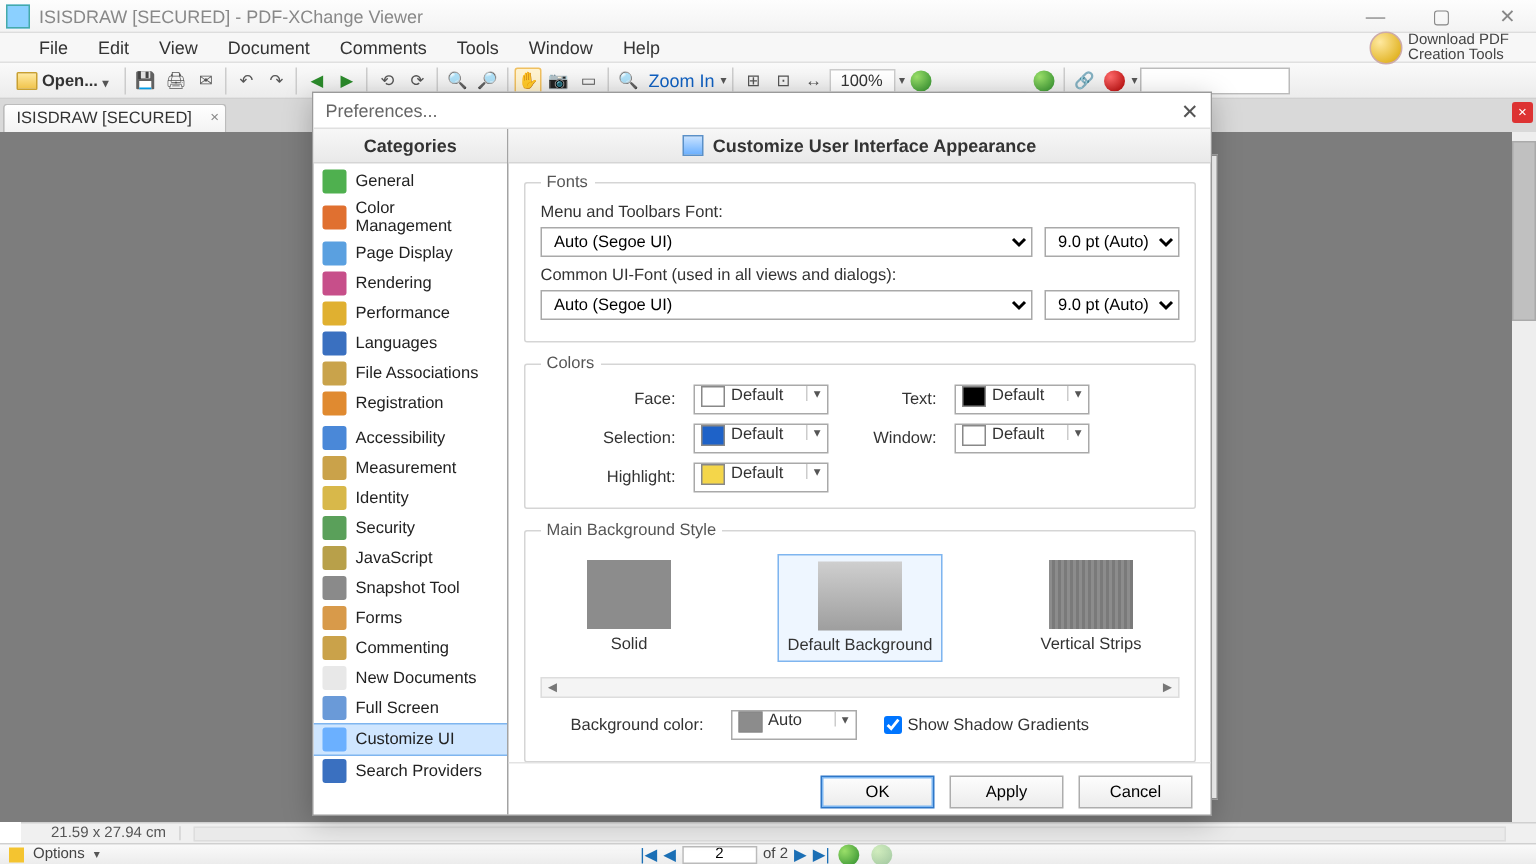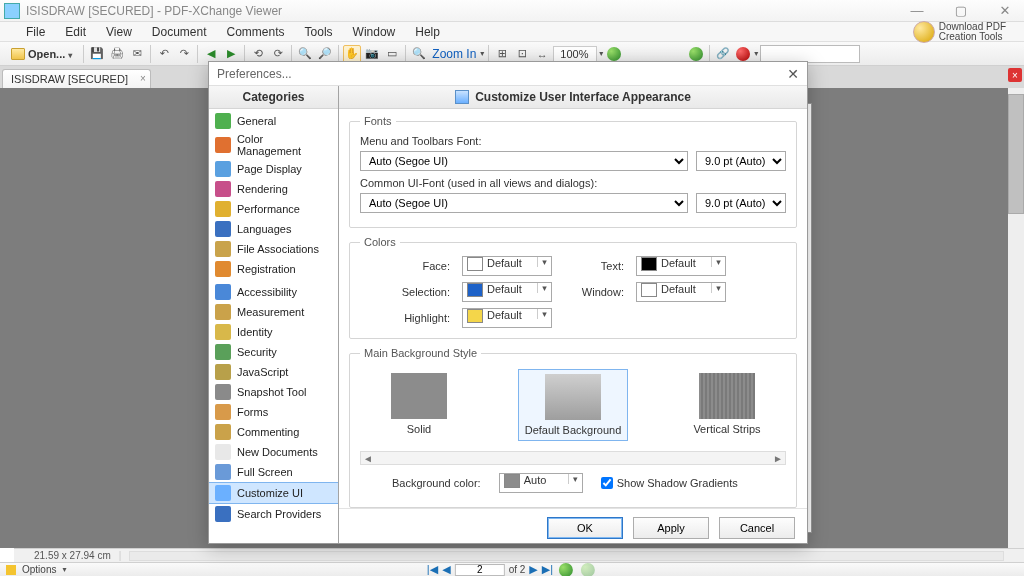--- a/index.html
+++ b/index.html
@@ -390,21 +390,21 @@
               <div class="thumbimg stripes"></div>
               <div>Vertical Strips</div>
             </div>
           </div>
           <div class="hscrollbar">
               <span class="ar">◄</span>
               <span class="track"></span>
               <span class="ar">►</span>
             </div>
           <div class="row" style="margin-top:8px;gap:18px;">
-            <span class="lbl" style="margin-left:32px">Background color:</span>
+            <span class="lbl" style="margin-left:20px">Background color:</span>
             <div class="cswatch" style="width:84px">
                 <span class="box" style="background:#8c8c8c"></span>
                 <span class="txt">Auto</span>
                 <span class="dd">▾</span>
               </div>
             <label class="chk">
                 <input type="checkbox" checked="" style="">
                 <span>Show Shadow Gradients</span>
               </label>
           </div>

